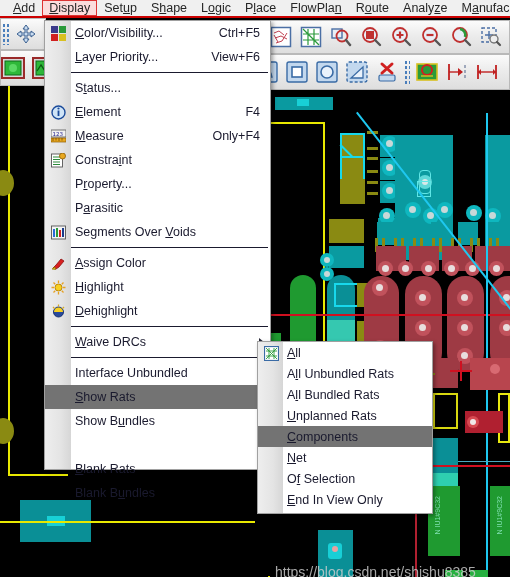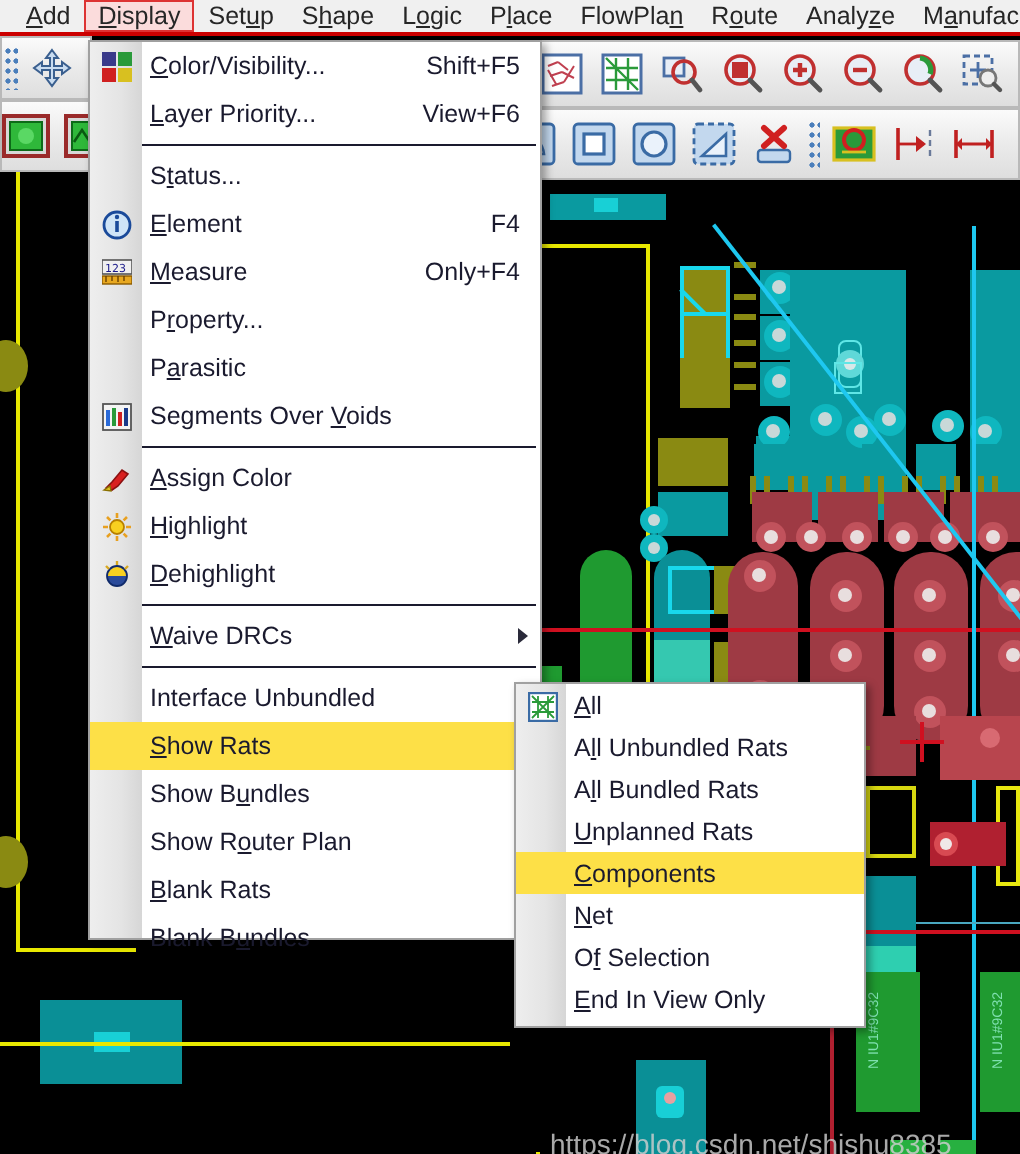--- a/index.html
+++ b/index.html
@@ -97,21 +97,21 @@
   .mi {
     position: relative;
     height: 24px;
     display: flex;
     align-items: center;
     font-size: 12.5px;
     color: #1a1a2e;
     padding-left: 26px;
     box-sizing: border-box;
   }
-  .mi.hl { background: #fde047; }
+  .mi.hl { background: #737373; }
   .mi .ico {
     position: absolute; left: 4px; top: 3px;
     width: 18px; height: 18px;
     display: flex; align-items: center; justify-content: center;
   }
   .mi .lbl { padding-left: 4px; white-space: nowrap; }
   .mi .lbl u { text-decoration: underline; }
   .mi .acc {
     position: absolute; right: 10px;
     font-size: 12.5px; color: #1a1a2e;
@@ -536,21 +536,21 @@
         <div class="mi">
           <span class="ico">
             <svg width="15" height="15" viewBox="0 0 15 15">
               <rect x="0" y="0" width="7" height="7" fill="#3a3a8a"></rect>
               <rect x="8" y="0" width="7" height="7" fill="#2a9a3a"></rect>
               <rect x="0" y="8" width="7" height="7" fill="#d02020"></rect>
               <rect x="8" y="8" width="7" height="7" fill="#d8c020"></rect>
             </svg>
           </span>
           <span class="lbl"><u>C</u>olor/Visibility...</span>
-          <span class="acc">Shift+F5</span>
+          <span class="acc">Ctrl+F5</span>
         </div>
         <div class="mi">
           <span class="lbl"><u>L</u>ayer Priority...</span>
           <span class="acc">View+F6</span>
         </div>
         <div class="sep"></div>
         <div class="mi">
           <span class="lbl">S<u>t</u>atus...</span>
         </div>
         <div class="mi">
@@ -568,20 +568,30 @@
           <span class="ico">
             <svg width="15" height="15" viewBox="0 0 15 15">
               <rect x="0" y="1" width="15" height="7" fill="#f0f0f0" stroke="#555" stroke-width="0.8"></rect>
               <text x="1.5" y="7" font-size="5.5" fill="#1a1a8a" font-family="DejaVu Sans">123</text>
               <rect x="0" y="9" width="15" height="4" fill="#e8a820" stroke="#8a5a00" stroke-width="0.7"></rect>
               <path d="M2 9 V12 M5 9 V11.5 M8 9 V12 M11 9 V11.5" stroke="#6a4000" stroke-width="0.7"></path>
             </svg>
           </span>
           <span class="lbl"><u>M</u>easure</span>
           <span class="acc">Only+F4</span>
+        </div>
+        <div class="mi">
+          <span class="ico">
+            <svg width="15" height="15" viewBox="0 0 15 15">
+              <rect x="0.5" y="1" width="11" height="13" fill="#fff" stroke="#555" stroke-width="0.9"></rect>
+              <path d="M2 4 H9 M2 6.5 H9 M2 9 H9 M2 11.5 H9" stroke="#2a8a3a" stroke-width="1.2"></path>
+              <circle cx="11.5" cy="3" r="3" fill="#e8a820" stroke="#8a5a00" stroke-width="0.8"></circle>
+            </svg>
+          </span>
+          <span class="lbl">Constra<u>i</u>nt</span>
         </div>
         <div class="mi">
           <span class="lbl">P<u>r</u>operty...</span>
         </div>
         <div class="mi">
           <span class="lbl">P<u>a</u>rasitic</span>
         </div>
         <div class="mi">
           <span class="ico">
             <svg width="15" height="15" viewBox="0 0 15 15">
@@ -635,21 +645,20 @@
         </div>
         <div class="mi hl">
           <span class="lbl"><u>S</u>how Rats</span>
           <span class="arw"></span>
         </div>
         <div class="mi">
           <span class="lbl">Show B<u>u</u>ndles</span>
           <span class="arw"></span>
         </div>
         <div class="mi">
-          <span class="lbl">Show R<u>o</u>uter Plan</span>
           <span class="arw"></span>
         </div>
         <div class="mi">
           <span class="lbl"><u>B</u>lank Rats</span>
           <span class="arw"></span>
         </div>
         <div class="mi">
           <span class="lbl">Blank B<u>u</u>ndles</span>
           <span class="arw"></span>
         </div>

